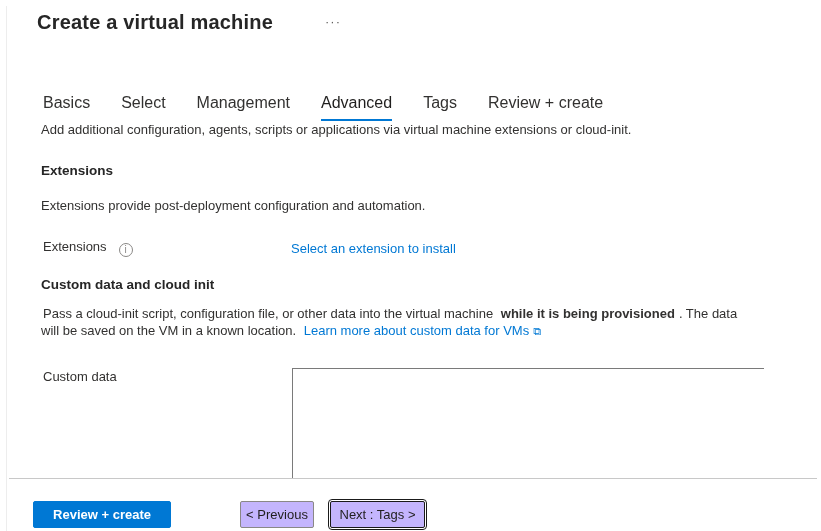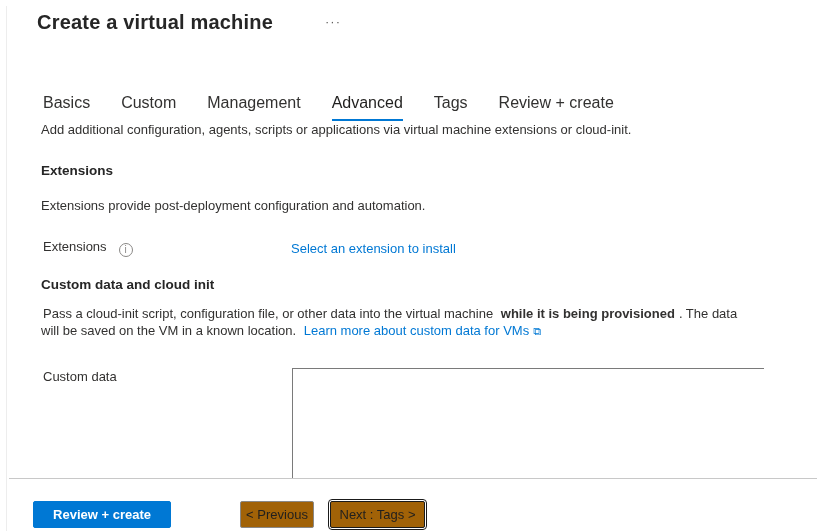--- a/index.html
+++ b/index.html
@@ -162,21 +162,21 @@
   }
   .btn-primary {
     left: 22px;
     width: 138px;
     background: #0078d4;
     border: 1px solid #0078d4;
     color: #ffffff;
     font-weight: bold;
   }
   .btn-secondary {
-    background: #a16207;
+    background: #c4b5fd;
     border: 1px solid #8a8886;
     color: #201f1e;
   }
   .btn-previous {
     left: 229px;
     width: 74px;
   }
   .btn-next {
     left: 319px;
     width: 95px;
@@ -188,21 +188,21 @@
 </head>
 <body>
 
 <div class="page">
 
   <h1 class="page-title">Create a virtual machine</h1>
   <span class="more-options">···</span>
 
   <nav class="tabs">
     <div class="tab">Basics</div>
-    <div class="tab">Custom</div>
+    <div class="tab">Select</div>
     <div class="tab">Management</div>
     <div class="tab active">Advanced</div>
     <div class="tab">Tags</div>
     <div class="tab">Review + create</div>
   </nav>
 
   <p class="intro-text">Add additional configuration, agents, scripts or applications via virtual machine extensions or cloud-init.</p>
 
   <h2 class="section-heading ext-heading">Extensions</h2>
   <p class="ext-desc">Extensions provide post-deployment configuration and automation.</p>

